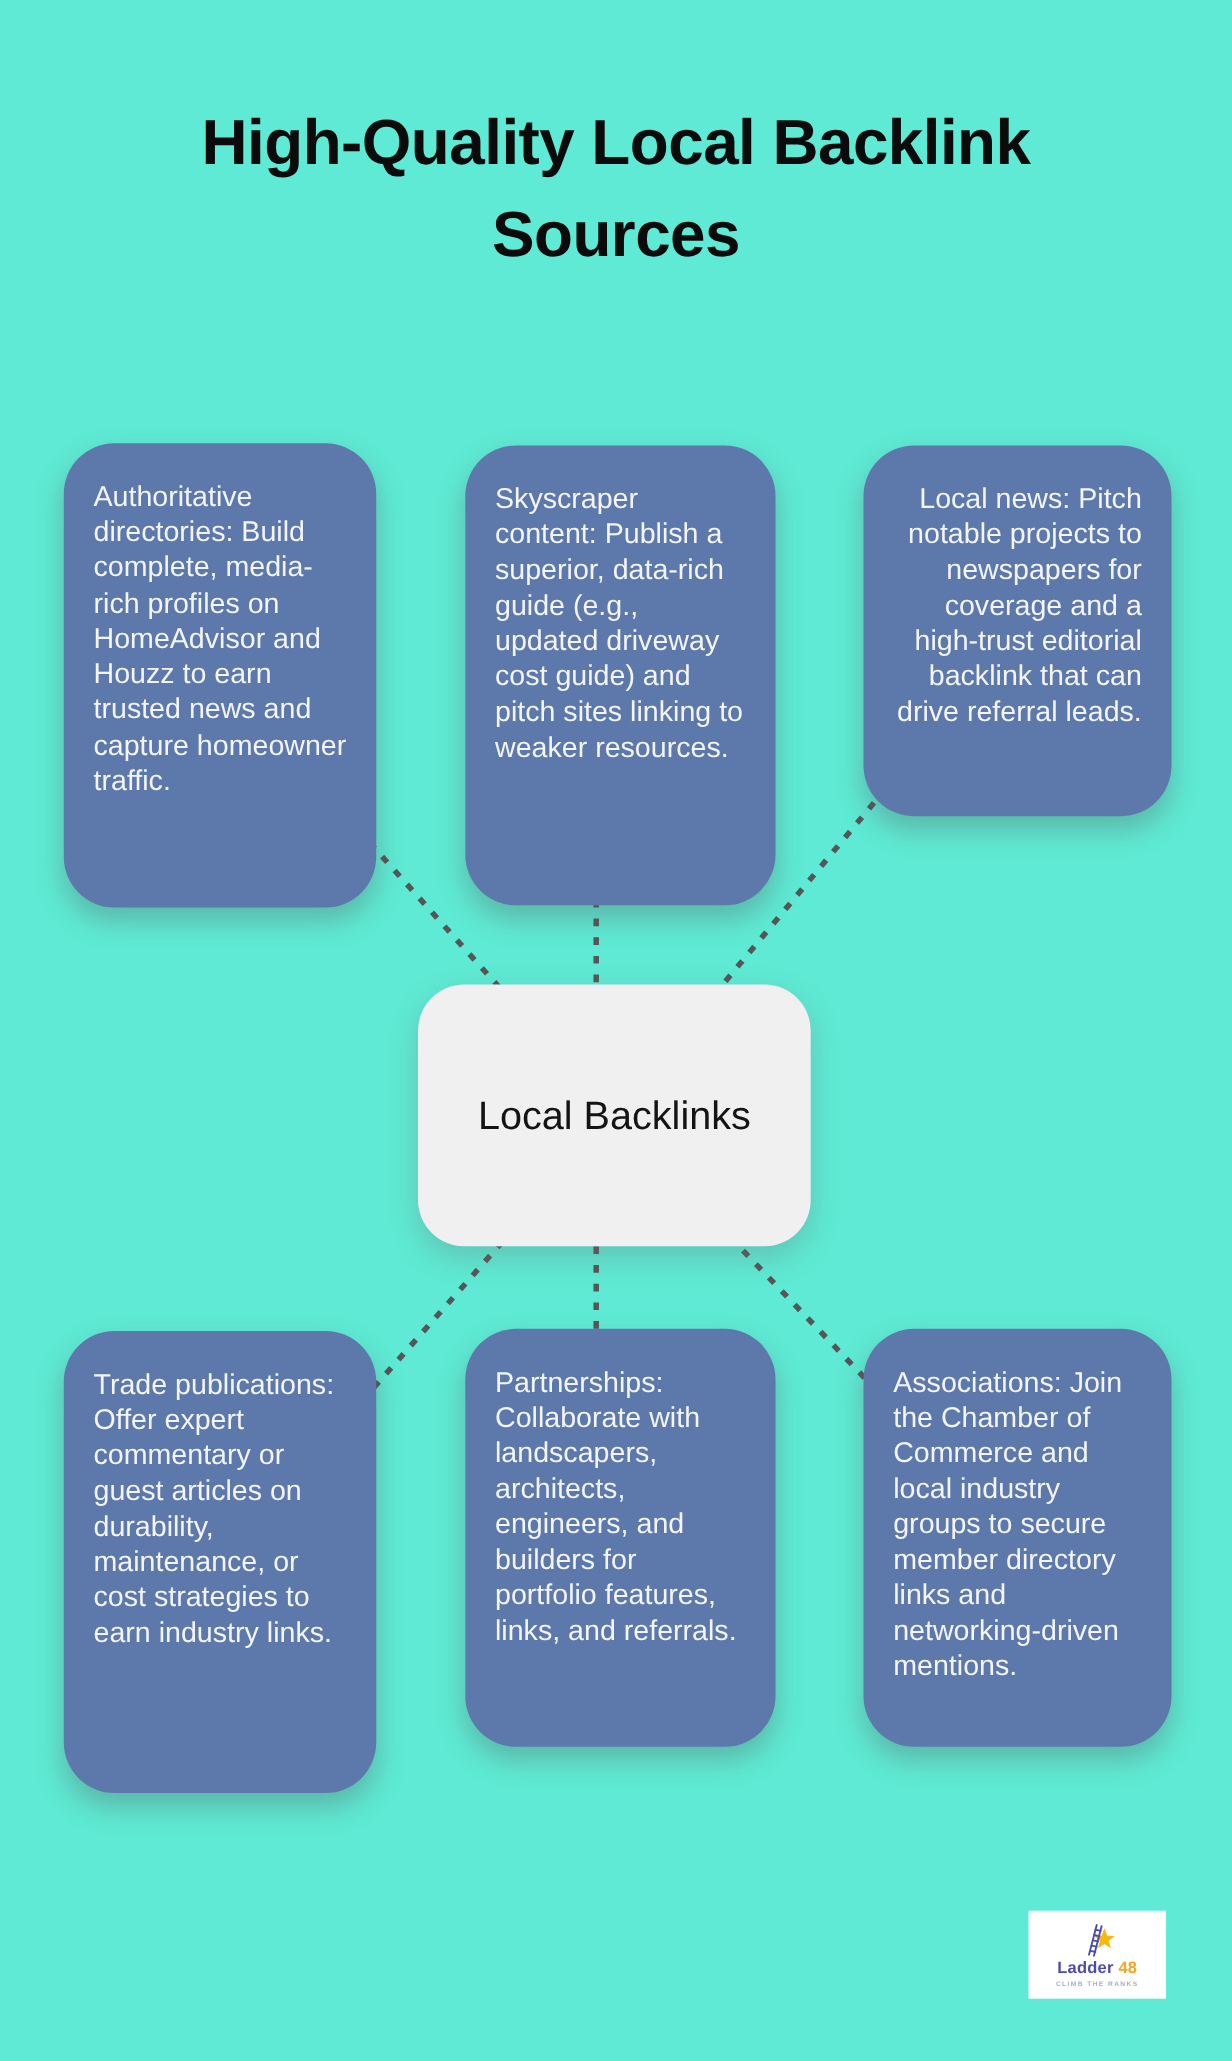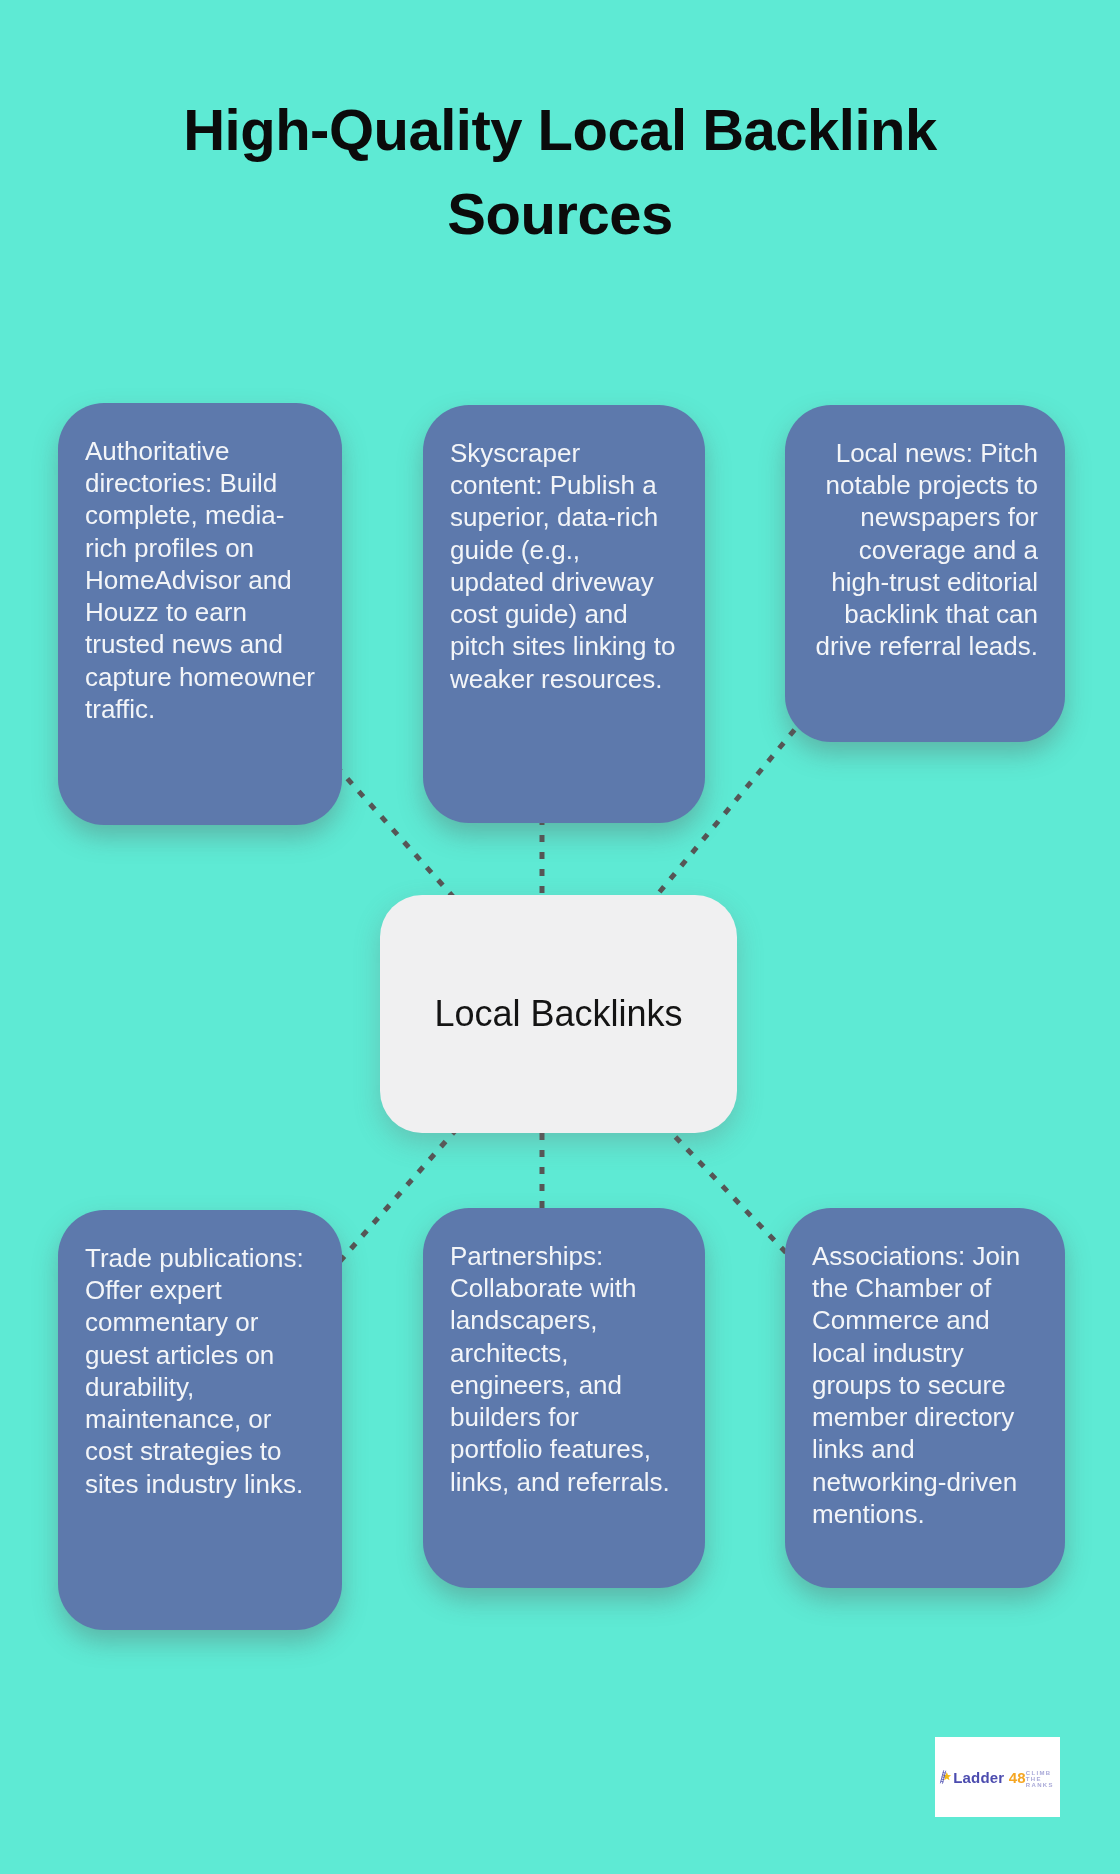--- a/index.html
+++ b/index.html
@@ -57,21 +57,21 @@
     display:flex; align-items:center; justify-content:center;
     font-size:36px; font-weight:normal;
     box-shadow:0 10px 26px rgba(110,110,110,0.30);
   }
 
   
   .logo-card {
     position:absolute; z-index:3;
     left:935px; top:1737px; width:125px; height:80px;
     background:#ffffff;
-    display:flex; flex-direction:row; align-items:center; justify-content:center;
+    display:flex; flex-direction:column; align-items:center; justify-content:center;
   }
   .logo-icon { display:block; margin-bottom:1px; }
   .logo-name {
     font-size:15px; font-weight:bold; line-height:1;
     color:#4c4caf; letter-spacing:0.2px;
   }
   .logo-name .accent { color:#f5a623; }
   .logo-tagline {
     margin-top:4px;
     font-size:6px; letter-spacing:1.3px;
@@ -107,21 +107,21 @@
 
   <div class="node n3">
     <p>Local news: Pitch notable projects to newspapers for coverage and a high-trust editorial backlink that can drive referral leads.</p>
   </div>
 
   <div class="center-node">
     <span>Local Backlinks</span>
   </div>
 
   <div class="node n4">
-    <p>Trade publications: Offer expert commentary or guest articles on durability, maintenance, or cost strategies to sites industry links.</p>
+    <p>Trade publications: Offer expert commentary or guest articles on durability, maintenance, or cost strategies to earn industry links.</p>
   </div>
 
   <div class="node n5">
     <p>Partnerships: Collaborate with landscapers, architects, engineers, and builders for portfolio features, links, and referrals.</p>
   </div>
 
   <div class="node n6">
     <p>Associations: Join the Chamber of Commerce and local industry groups to secure member directory links and networking-driven mentions.</p>
   </div>
 

